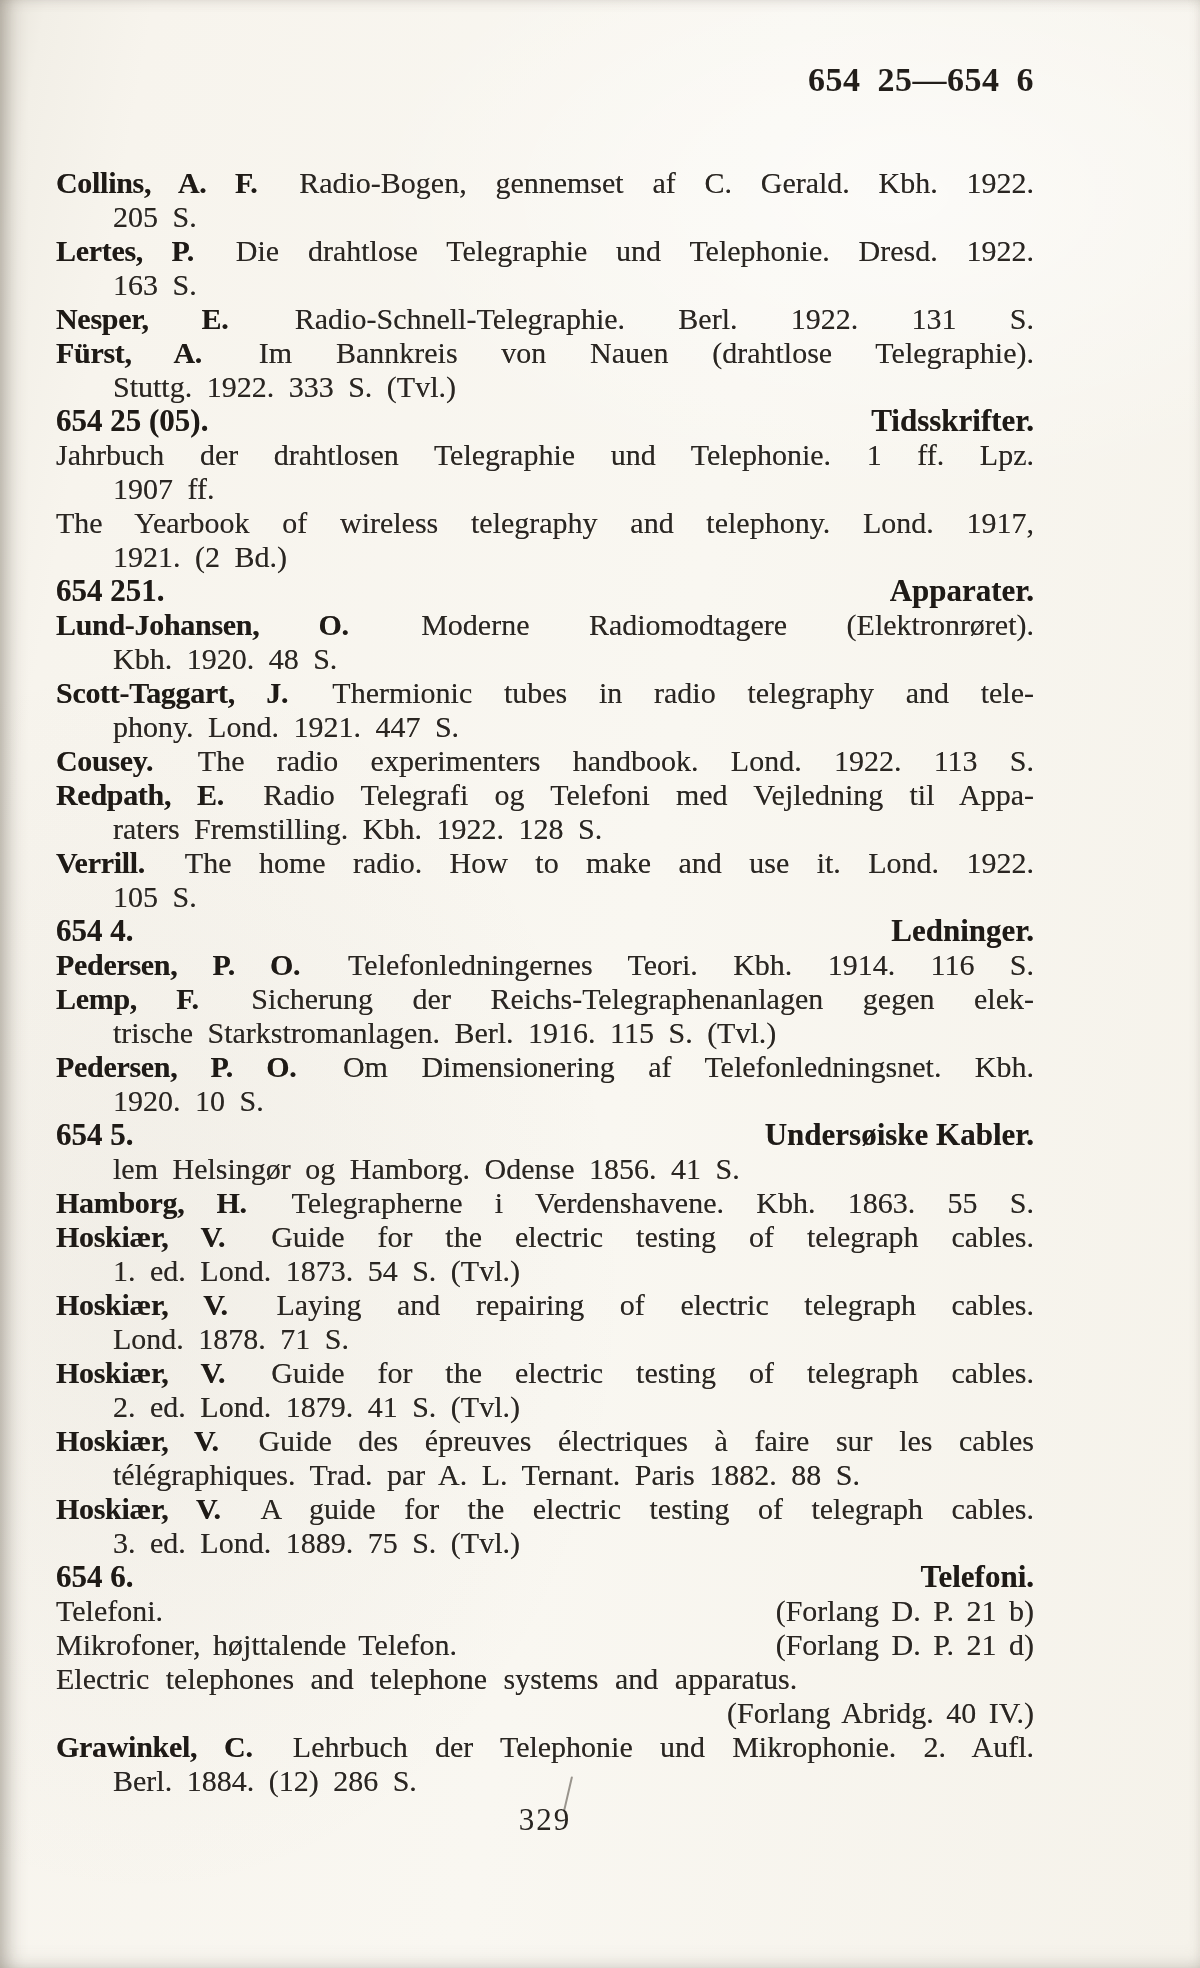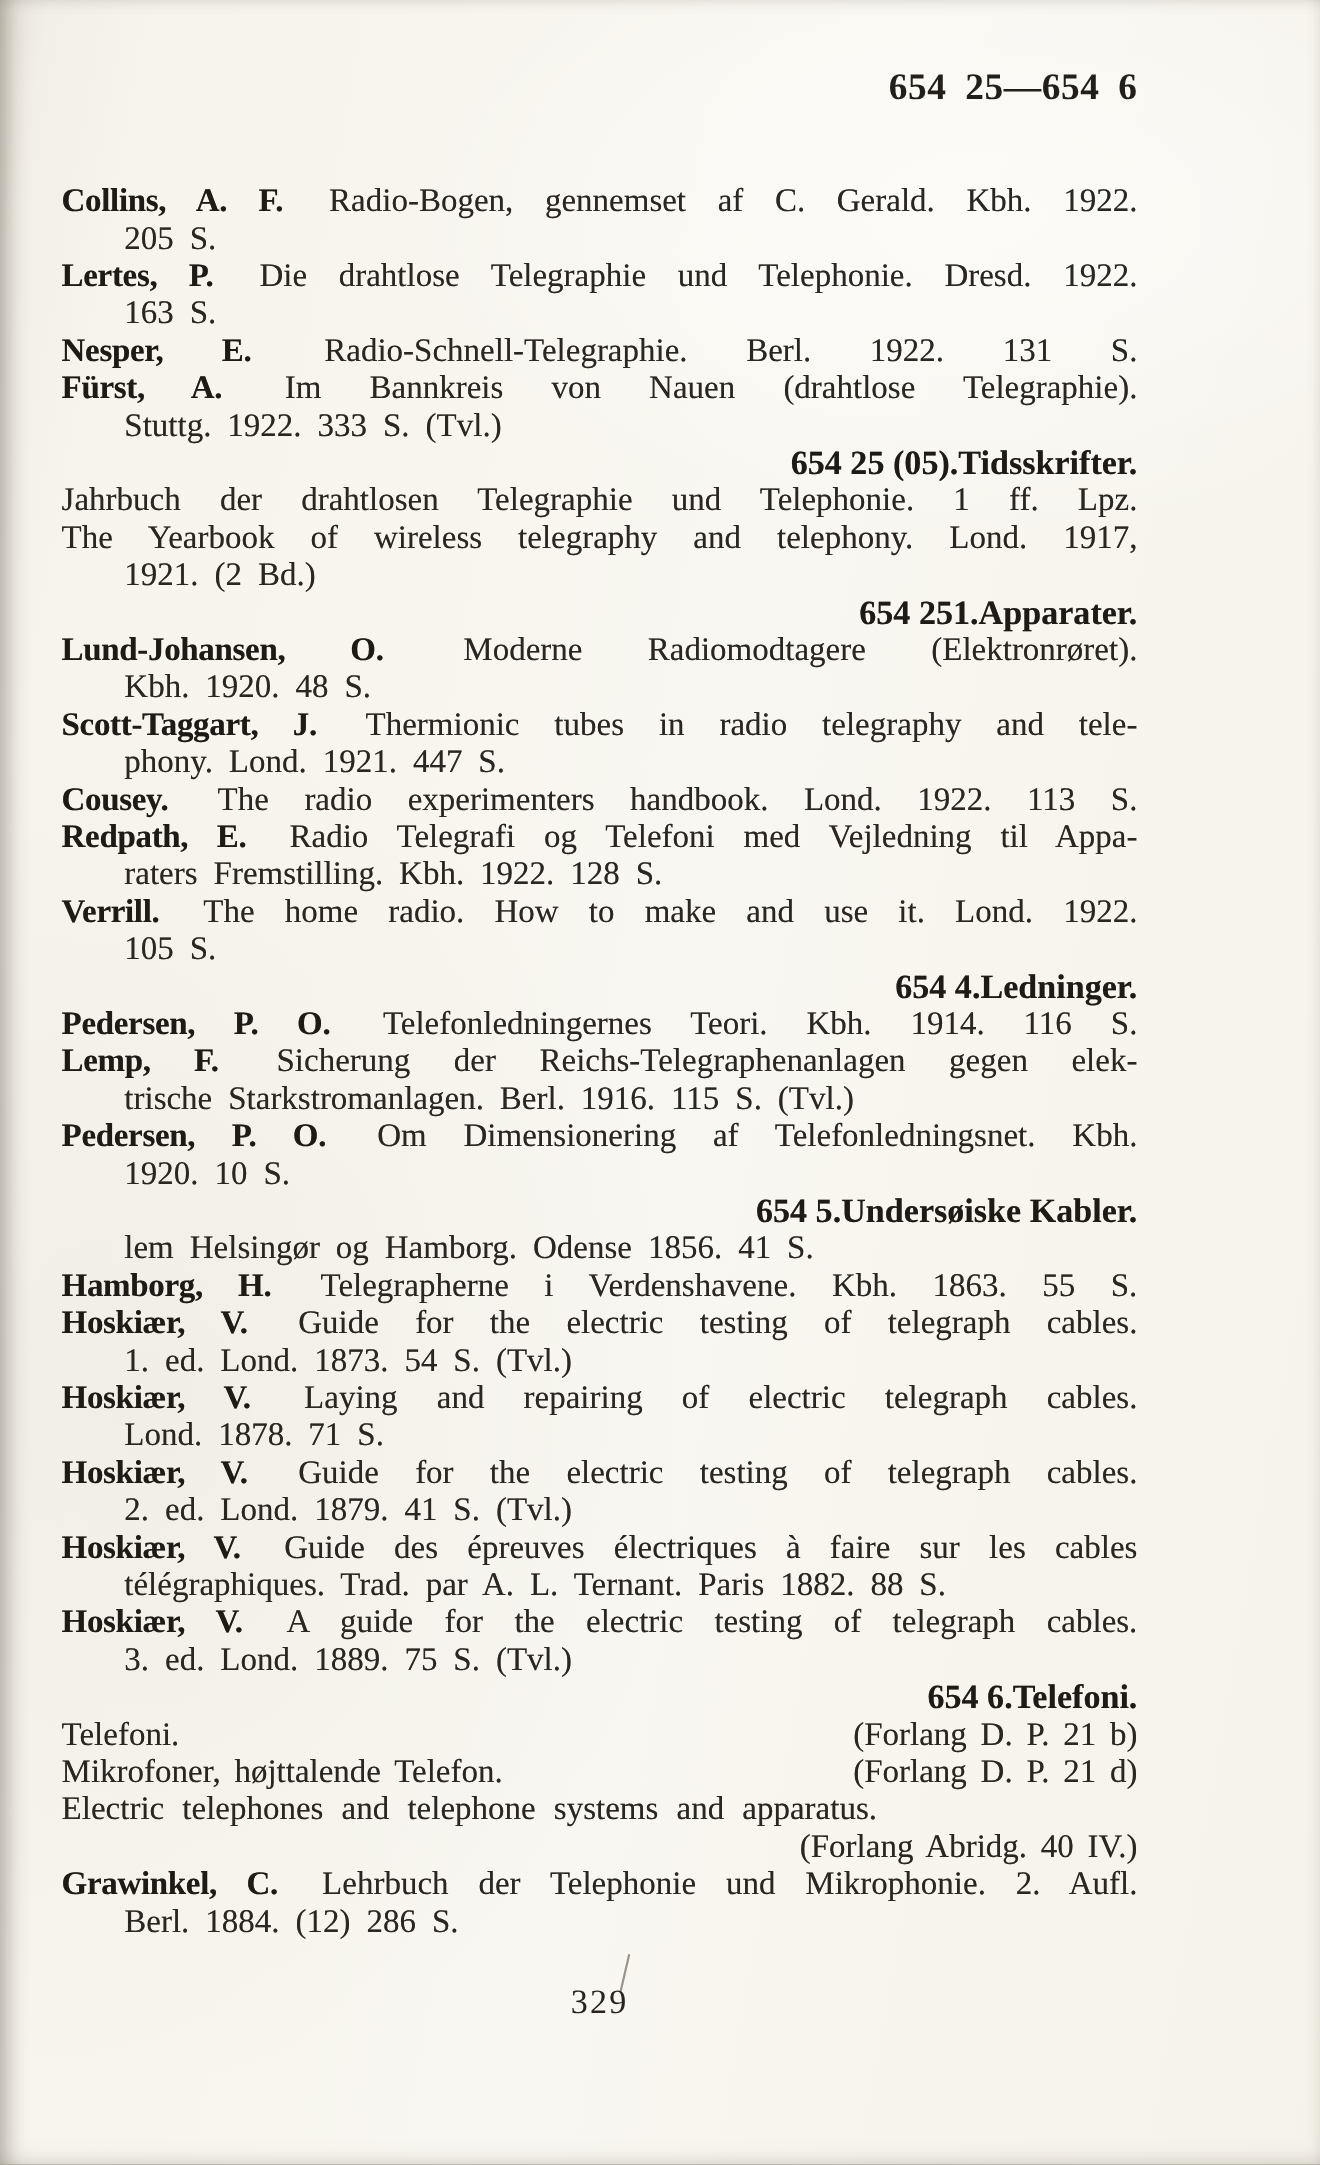--- a/index.html
+++ b/index.html
@@ -26,21 +26,21 @@
   }
   .content{position:absolute;top:122px;left:56px;width:978px;margin-top:44px;}
   .line{
     height:34px;font-size:30px;line-height:34px;
     color:#2a2622;text-shadow:0 0 .4px rgba(42,38,34,.55);
   }
   .justify{text-align:justify;text-align-last:justify;text-justify:inter-word;}
   .cont{padding-left:57px;word-spacing:7px;}
   .wide{word-spacing:9px;}
   b.author{font-weight:700;margin-right:13px;letter-spacing:-.3px;color:#1e1a16;}
-  .section{display:flex;justify-content:flex-end;font-weight:700;font-size:31px;color:#1e1a16;}
+  .section{display:flex;justify-content:space-between;font-weight:700;font-size:31px;color:#1e1a16;}
   .ref{display:flex;justify-content:space-between;word-spacing:5px;}
   .rref{text-align:right;word-spacing:5px;}
   .footer{
     position:absolute;top:1802px;left:56px;width:978px;
     text-align:center;font-size:31px;line-height:36px;letter-spacing:2px;font-family:Liberation Serif, serif;
   }
   .scratch{
     position:absolute;left:567px;top:1776px;width:2px;height:36px;
     background:rgba(75,67,58,.55);transform:rotate(13deg);border-radius:2px;
   }
@@ -56,20 +56,21 @@
       <div class="line entry justify"><b class="author">Lertes, P.</b> <span>Die drahtlose Telegraphie und Telephonie. Dresd. 1922.</span></div>
       <div class="line cont"><span>163 S.</span></div>
       <div class="line entry justify"><b class="author">Nesper, E.</b> <span>Radio-Schnell-Telegraphie. Berl. 1922. 131 S.</span></div>
       <div class="line entry justify"><b class="author">Fürst, A.</b> <span>Im Bannkreis von Nauen (drahtlose Telegraphie).</span></div>
       <div class="line cont"><span>Stuttg. 1922. 333 S. (Tvl.)</span></div>
       <div class="line section">
         <span>654 25 (05).</span>
         <span>Tidsskrifter.</span>
       </div>
       <div class="line entry justify"><span>Jahrbuch der drahtlosen Telegraphie und Telephonie. 1 ff. Lpz.</span></div>
+      <div class="line cont"><span>1907 ff.</span></div>
       <div class="line entry justify"><span>The Yearbook of wireless telegraphy and telephony. Lond. 1917,</span></div>
       <div class="line cont"><span>1921. (2 Bd.)</span></div>
       <div class="line section">
         <span>654 251.</span>
         <span>Apparater.</span>
       </div>
       <div class="line entry justify"><b class="author">Lund-Johansen, O.</b> <span>Moderne Radiomodtagere (Elektronrøret).</span></div>
       <div class="line cont"><span>Kbh. 1920. 48 S.</span></div>
       <div class="line entry justify"><b class="author">Scott-Taggart, J.</b> <span>Thermionic tubes in radio telegraphy and tele-</span></div>
       <div class="line cont"><span>phony. Lond. 1921. 447 S.</span></div>

